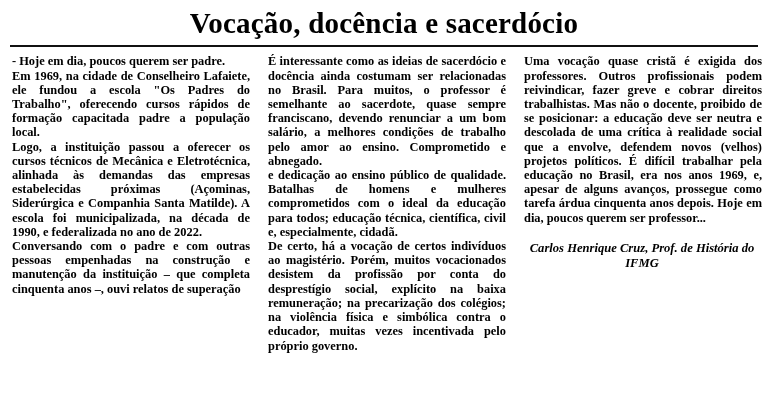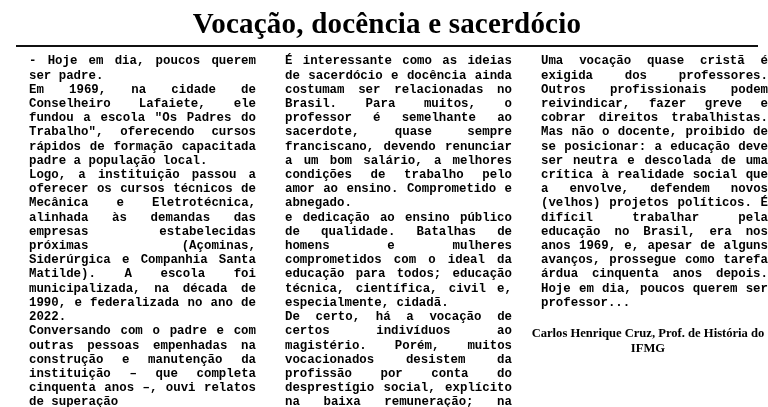--- a/index.html
+++ b/index.html
@@ -12,21 +12,21 @@
     background: #ffffff;
     font-family: "Liberation Sans", sans-serif;
     color: #000000;
     overflow: hidden;
   }
   .page {
     position: relative;
     width: 768px;
     height: 407px;
     box-sizing: border-box;
-    padding: 6px 10px 0 16px;
+    padding: 6px 10px 0 10px;
   }
   .headline {
     text-align: center;
     font-family: "Liberation Serif", serif;
     font-weight: bold;
     font-size: 29px;
     line-height: 1.05;
     letter-spacing: 0.2px;
     margin: 2px 0 7px 0;
     color: #000;
@@ -40,38 +40,39 @@
   .columns {
     display: flex;
     gap: 16px;
     align-items: flex-start;
   }
   .col {
     width: 240px;
     flex: 0 0 240px;
   }
   .col p {
-    margin: 0 0 0 13px;
+    margin: 0 0 0 2px;
     text-align: justify;
     text-justify: inter-word;
-    font-family: Liberation Mono, monospace;
+    font-family: Liberation Serif, serif;
     font-size: 12.4px;
     line-height: 14.2px;
     font-weight: bold;
     color: #000;
     hyphens: auto;
   }
   .byline {
     margin-top: 16px;
     text-align: center;
     font-family: "Liberation Serif", serif;
     font-weight: bold;
     font-size: 12.6px;
     line-height: 15px;
     color: #000;
+    font-style: italic;
   }
   .ital {
     font-style: italic;
   }
 </style>
 </head>
 <body>
 
 <div class="page">
 

